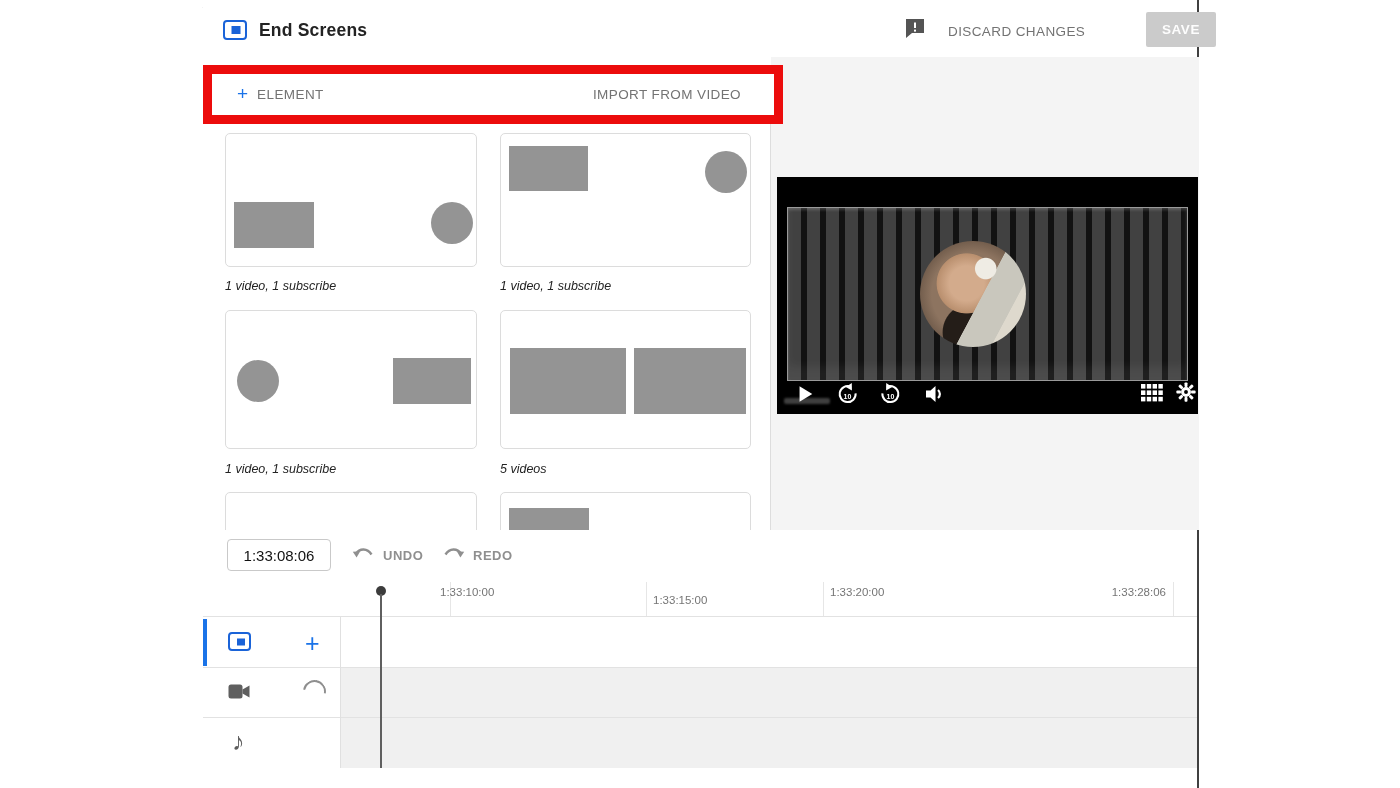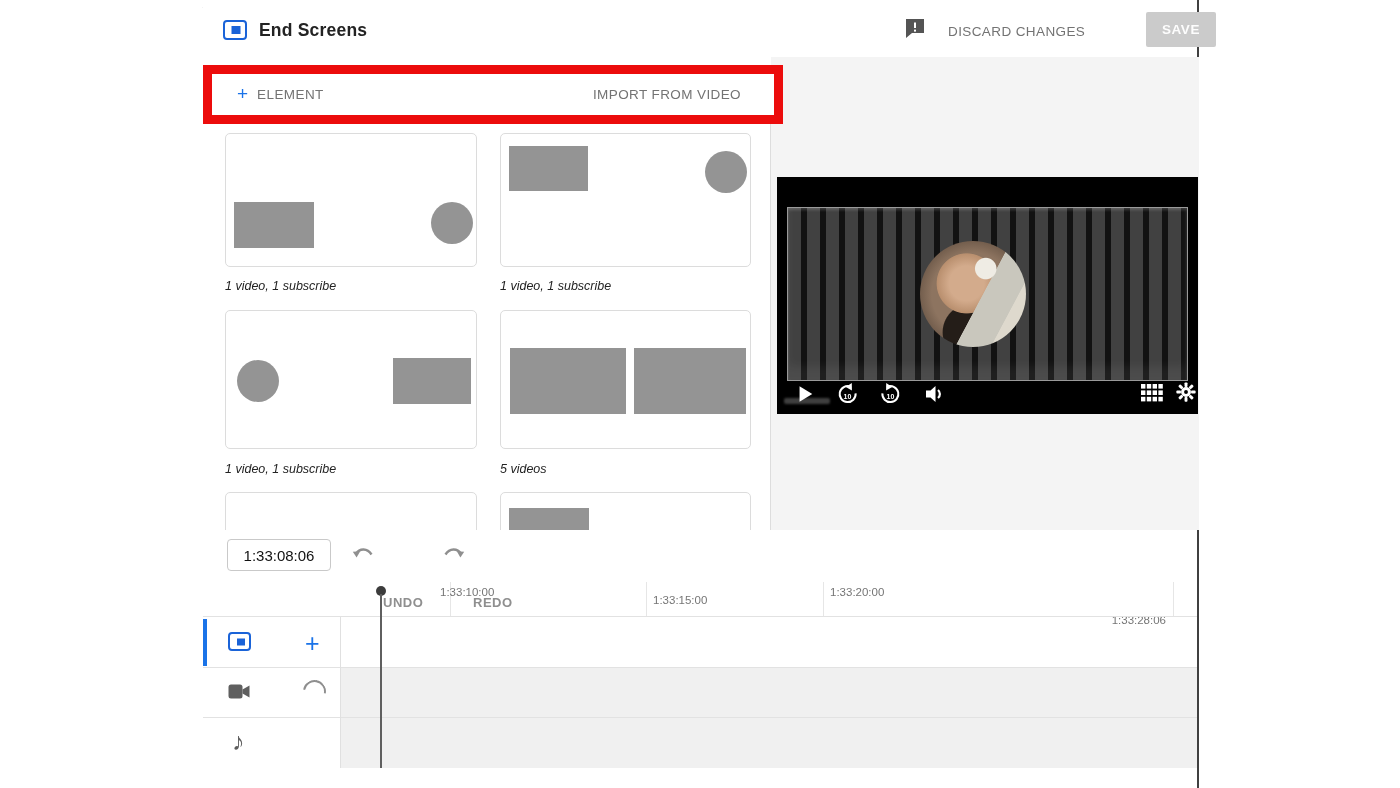--- a/index.html
+++ b/index.html
@@ -36,21 +36,21 @@
       radial-gradient(circle at 62% 26%, #efece4 0 10%, rgba(0,0,0,0) 11%),
       linear-gradient(118deg, rgba(0,0,0,0) 56%, #c9c7bd 56.5% 78%, #ded9cd 78.5%),
       radial-gradient(circle at 44% 40%, #d3ab8c 0 20%, #b98f6e 34%, rgba(0,0,0,0) 35%),
       radial-gradient(circle at 48% 86%, #241d18 0 26%, rgba(0,0,0,0) 27%),
       radial-gradient(circle at 50% 50%, #8d7460 0 55%, #43352a 100%);}
   .ctl{display:flex;align-items:center;justify-content:center;}
   .watermark{position:absolute;left:7px;top:221px;width:46px;height:6px;background:rgba(180,180,180,.35);border-radius:2px;filter:blur(1px);}
 
   
   .time-box{box-sizing:border-box;border:1px solid #c9c9c9;border-radius:4px;display:flex;align-items:center;justify-content:center;font-size:15px;color:#111;background:#fff;}
-  .gray-label{color:#8f8f8f;font-size:13px;font-weight:700;letter-spacing:.5px;margin-top:47px;}
+  .gray-label{color:#8f8f8f;font-size:13px;font-weight:700;letter-spacing:.5px;}
   .tick{width:1px;background:#e6e6e6;}
   .tick-label{font-size:11.5px;color:#757575;white-space:nowrap;}
   .hline{height:1px;background:#e2e2e2;}
   .lane{background:#f0f0f0;}
   .blue-bar{background:#1a73e8;}
   .track-plus{color:#1a73e8;font-size:25px;font-weight:400;line-height:1;}
   .spinner{box-sizing:border-box;width:23px;height:23px;border:2.5px solid transparent;border-top-color:#8f8f8f;border-right-color:#8f8f8f;border-radius:50%;transform:rotate(-35deg);}
   .note{color:#5f5f5f;font-size:25px;line-height:1;}
   .cursor-frag{position:absolute;left:206px;top:-3px;width:2.5px;height:12px;background:#1a1a1a;transform:rotate(35deg);}
 </style>
@@ -207,21 +207,21 @@
     <div class="abs gray-label" style="left:270px;top:548px;">REDO</div>
 
     <div class="abs" style="left:0;top:580px;width:994px;height:37px;">
       <div class="tick abs" style="left:247px;top:2px;height:35px;"></div>
       <div class="tick-label abs" style="left:237px;top:6px;">1:33:10:00</div>
       <div class="tick abs" style="left:443px;top:2px;height:35px;"></div>
       <div class="tick-label abs" style="left:450px;top:0;margin-top:14px;">1:33:15:00</div>
       <div class="tick abs" style="left:620px;top:2px;height:35px;"></div>
       <div class="tick-label abs" style="left:627px;top:6px;">1:33:20:00</div>
       <div class="tick abs" style="left:970px;top:2px;height:35px;"></div>
-      <div class="tick-label abs" style="right:31px;top:6px;margin-top:28px;">1:33:28:06</div>
+      <div class="tick-label abs" style="right:31px;top:6px;">1:33:28:06</div>
     </div>
     <div class="hline abs" style="left:0;top:616px;width:994px;"></div>
 
     <div class="lane abs" style="left:137px;top:668px;width:857px;height:49px;"></div>
     <div class="lane abs" style="left:137px;top:718px;width:857px;height:50px;"></div>
     <div class="hline abs" style="left:0;top:667px;width:994px;"></div>
     <div class="hline abs" style="left:0;top:717px;width:994px;"></div>
     <div class="abs" style="left:137px;top:617px;width:1px;height:151px;background:#e0e0e0;"></div>
 
     <div class="blue-bar abs" style="left:0;top:619px;width:4px;height:47px;"></div>

